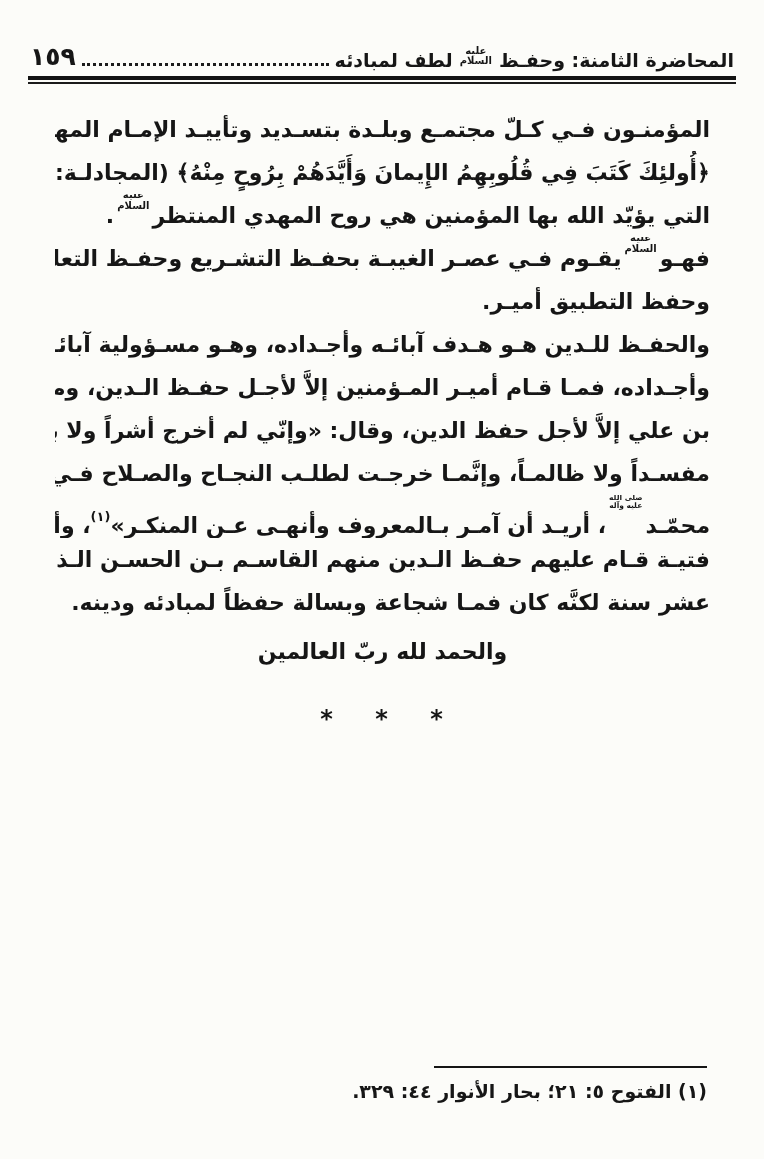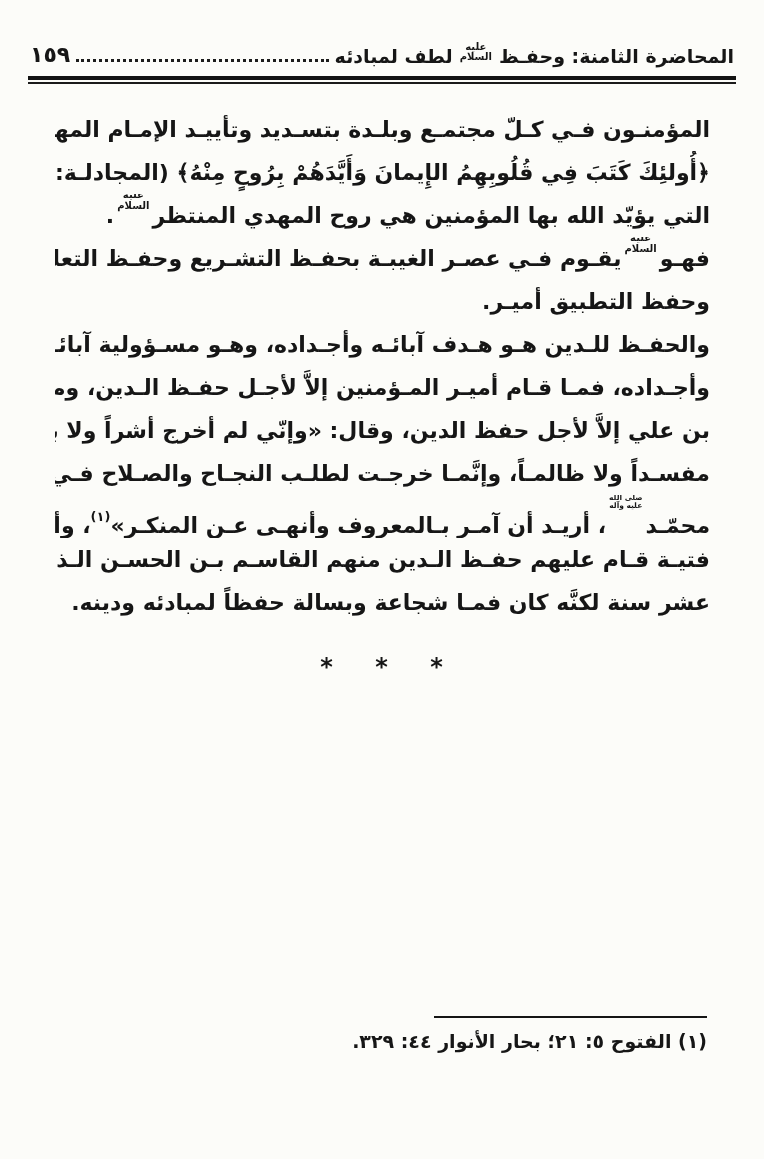--- a/index.html
+++ b/index.html
@@ -19,21 +19,21 @@
     display:flex;align-items:flex-end;
     font-size:19px;font-weight:bold;white-space:nowrap;
   }
   .header .title-group{display:inline-flex;align-items:center;gap:4px;}
   .leader{
     flex:1 1 auto;
     border-bottom:3px dotted #1c1c1c;
     margin:0 6px 5px 6px;
     height:1px;
   }
-  .page-number{font-size:22px;font-weight:bold;letter-spacing:1px;}
+  .page-number{font-size:25px;font-weight:bold;letter-spacing:1px;}
   .double-rule{
     position:absolute;top:76px;right:28px;left:28px;
     height:8px;
     border-top:4px solid #131313;
     border-bottom:2px solid #1b1b1b;
     box-sizing:border-box;
   }
   
   .hon{
     display:inline-flex;flex-direction:column;align-items:center;
@@ -55,21 +55,21 @@
   }
   .line.endline{text-align:right;text-align-last:right;}
   .quran{letter-spacing:.2px;}
   .supmark{font-size:13px;vertical-align:12px;letter-spacing:0;}
   .hamd{margin-top:6px;height:46px;text-align:center;text-align-last:center;}
   .stars{
     margin-top:22px;text-align:center;text-align-last:center;
     font-size:24px;font-weight:bold;word-spacing:30px;letter-spacing:2px;
   }
   
-  .footnote{position:absolute;top:1016px;right:57px;left:60px;text-align:right;}
+  .footnote{position:absolute;top:1066px;right:57px;left:60px;text-align:right;}
   .footnote-rule{
     width:273px;border-top:2.5px solid #151515;
     margin-right:0;margin-left:auto; 
     margin-bottom:12px;
   }
   .footnote-text{font-size:19px;font-weight:bold;white-space:nowrap;}
 </style>
 </head>
 <body>
 
@@ -142,20 +142,23 @@
     </div>
 
     <div class="line">
       <span>فتيـة قـام عليهم حفـظ الـدين منهم القاسـم بـن الحسـن الـذي كـان عمـره أحد</span>
     </div>
 
     <div class="line endline">
       <span>عشر سنة لكنَّه كان فمـا شجاعة وبسالة حفظاً لمبادئه ودينه.</span>
     </div>
 
+    <div class="line hamd">
+      <span>والحمد لله ربّ العالمين</span>
+    </div>
 
     <div class="stars">* * *</div>
 
   </div>
 
   <div class="footnote">
     <div class="footnote-rule"></div>
     <div class="footnote-text">(١) الفتوح ٥: ٢١؛ بحار الأنوار ٤٤: ٣٢٩.</div>
   </div>
 

